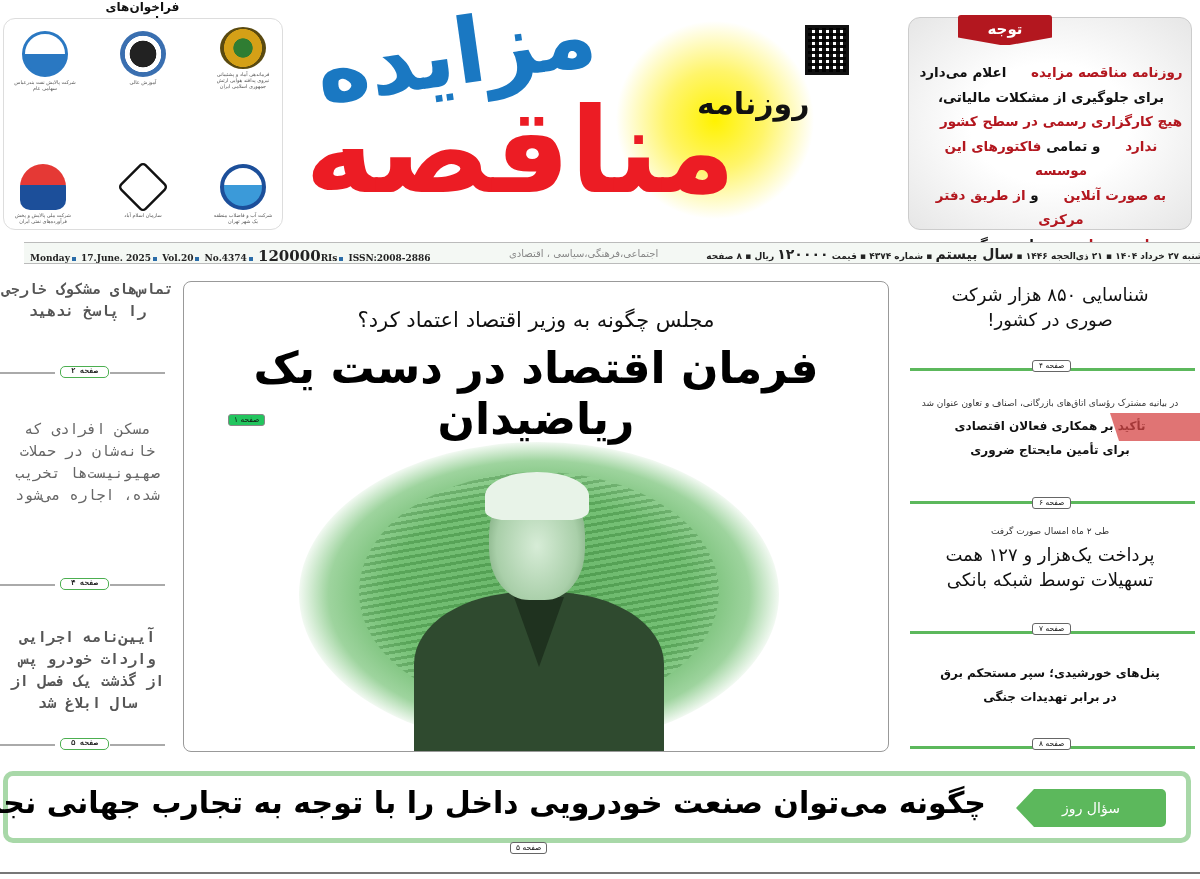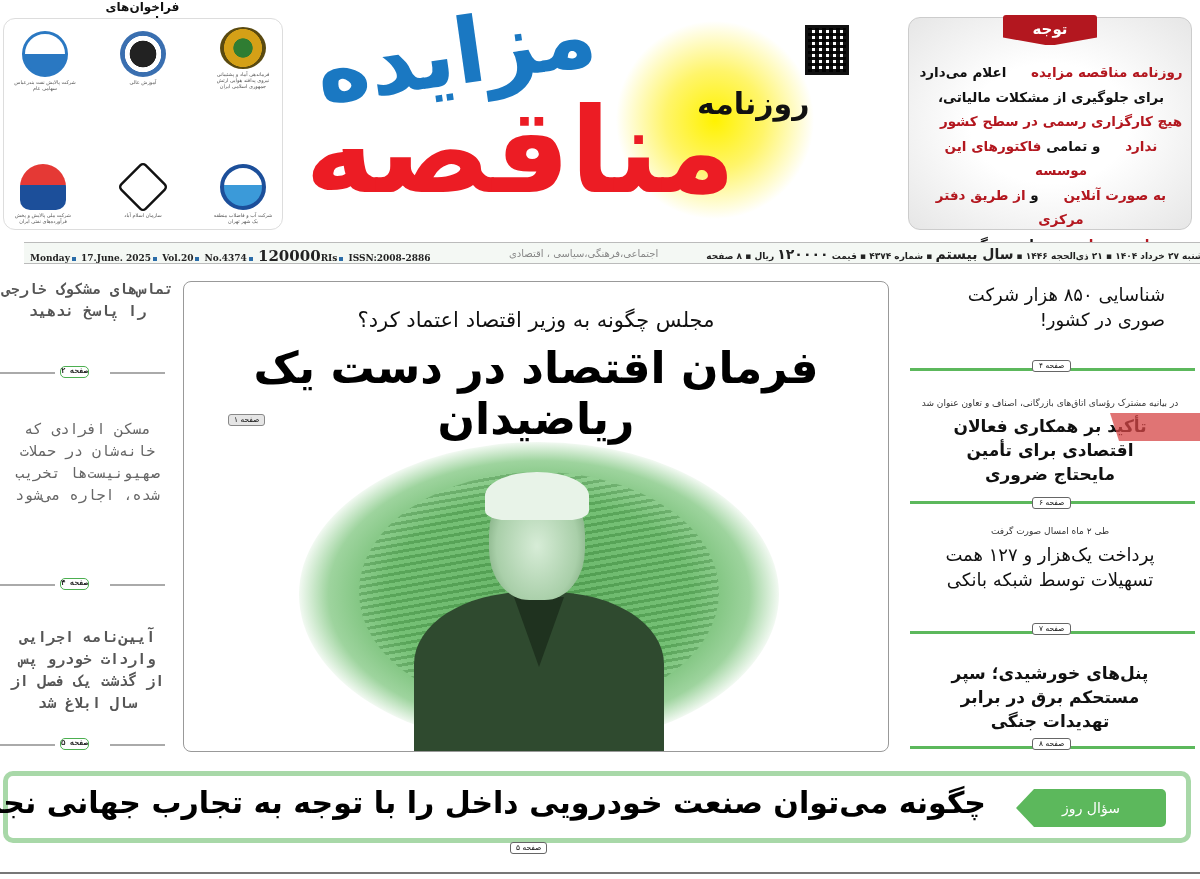--- a/index.html
+++ b/index.html
@@ -25,21 +25,21 @@
     .brand-blue { position: absolute; left: 20px; top: 8px; font-size: 90px; font-weight: 900;
       color: #1a78c2; line-height: 1; font-family: "DejaVu Sans", sans-serif; direction: rtl; transform: rotate(-8deg); }
     .brand-daily { position: absolute; left: 402px; top: 86px; font-size: 30px; font-weight: 900; color: #111; direction: rtl; }
     .qr { position: absolute; left: 510px; top: 25px; width: 44px; height: 50px; background:
       repeating-linear-gradient(90deg, #111 0 4px, #fff 4px 7px),
       repeating-linear-gradient(0deg, #111 0 3px, #fff 3px 6px); background-blend-mode: multiply; border: 3px solid #111; }
 
     .notice-box { position: absolute; left: 908px; top: 17px; width: 284px; height: 213px;
       border: 1.5px solid #ccc; border-radius: 12px;
       background: radial-gradient(ellipse at center, #ffffff 40%, #e6e6e6 100%); }
-    .notice-tag { position: absolute; left: 1003px; top: 15px; width: 94px; height: 30px; background: #b3171f;
+    .notice-tag { position: absolute; left: 958px; top: 15px; width: 94px; height: 30px; background: #b3171f;
       color: #fff; font-weight: bold; font-size: 15px; text-align: center; line-height: 28px;
       clip-path: polygon(0 0,100% 0,100% 75%,55% 100%,45% 100%,0 75%); border-radius: 3px; }
     .notice-lines { position: absolute; left: 912px; top: 60px; width: 278px; direction: rtl; text-align: center; }
     .notice-line { font-weight: bold; font-size: 13.5px; line-height: 24.5px; color: #111; }
     .notice-line .r { color: #b3171f; margin-left: 20px; }
 
     
     .infobar { position: absolute; left: 0; top: 242px; width: 1200px; height: 22px;
       border-top: 1.5px solid #bbb; border-bottom: 1.5px solid #bbb; background: #f4f8f4; margin-left: 24px; }
     .info-en { position: absolute; left: 6px; top: 4px; font-family: "DejaVu Serif", serif; font-size: 9px; font-weight: bold; color: #222; white-space: nowrap; }
@@ -49,46 +49,46 @@
     .info-fa { position: absolute; right: 6px; top: 3px; font-size: 9px; color: #222; direction: rtl; white-space: nowrap; font-weight: bold; }
     .info-fa .big { font-size: 14px; font-weight: 900; }
 
     
     .left-col { position: absolute; left: 0; top: 268px; width: 175px; height: 490px; direction: rtl; font-family: Liberation Mono, monospace; }
     .left-story { position: absolute; left: 0; width: 175px; text-align: center; color: #555; }
     .left-story.bold { font-weight: bold; font-size: 15px; line-height: 22px; }
     .left-story.light { font-size: 15px; line-height: 22px; color: #666; }
     .pagechip-wrap { position: absolute; left: 0; width: 165px; height: 12px; }
     .pagechip-wrap .ln { position: absolute; top: 6px; height: 1.5px; background: #aaa; }
-    .chip { position: absolute; top: 0; height: 12px; padding: 0 0; border: 1.5px solid #4caf50; border-radius: 5px;
+    .chip { position: absolute; top: 0; height: 12px; padding: 0 10px; border: 1.5px solid #4caf50; border-radius: 5px;
       font-size: 7.5px; font-weight: bold; line-height: 9px; background: #fff; color: #222; direction: rtl; }
 
     
     .feature { position: absolute; left: 183px; top: 281px; width: 706px; height: 471px;
       border: 1.5px solid #999; border-radius: 8px; background: #fff; overflow: hidden; }
     .feature .kicker { position: absolute; left: 0; top: 26px; width: 100%; text-align: center; direction: rtl; font-size: 21px; color: #111; }
     .feature .headline { position: absolute; left: 0; top: 60px; width: 100%; text-align: center; direction: rtl;
       font-size: 44px; font-weight: 900; color: #000; letter-spacing: -1px; }
     .feature .chip-gray { position: absolute; left: 44px; top: 132px; height: 12px; padding: 0 5px; border: 1px solid #888; border-radius: 3px;
-      font-size: 7.5px; line-height: 10px; direction: rtl; background: #e5e5e5; }
+      font-size: 7.5px; line-height: 10px; direction: rtl; background: #22c55e; }
     .portrait { position: absolute; left: 115px; top: 160px; width: 480px; height: 305px; border-radius: 50%;
       background: radial-gradient(ellipse at center, #5fae5f 0%, #6dbb6d 45%, #9ed49e 62%, rgba(255,255,255,0) 72%); }
     .portrait .hall { position: absolute; left: 60px; top: 30px; width: 360px; height: 240px; border-radius: 50%;
       background: repeating-linear-gradient(170deg, rgba(40,110,40,.35) 0 3px, rgba(160,220,160,.2) 3px 7px); opacity: .8; }
     .portrait .head { position: absolute; left: 190px; top: 38px; width: 96px; height: 120px; border-radius: 45% 45% 42% 42%;
       background: radial-gradient(ellipse at 50% 55%, #d7ecd7 0%, #a9cfa9 60%, #5e8f5e 100%); }
     .portrait .hair { position: absolute; left: 186px; top: 30px; width: 104px; height: 48px; border-radius: 50% 50% 20% 20%; background: #e8f3e8; }
     .portrait .body { position: absolute; left: 115px; top: 150px; width: 250px; height: 160px; border-radius: 45% 45% 0 0; background: #2f4a2f; }
     .portrait .shirt { position: absolute; left: 215px; top: 155px; width: 50px; height: 70px; background: #1f321f; clip-path: polygon(0 0,100% 0,50% 100%); }
 
     
     .right-col { position: absolute; left: 905px; top: 268px; width: 290px; height: 490px; direction: rtl; }
     .r-story { position: absolute; left: 0; width: 290px; text-align: center; color: #111; }
     .r-story.reg { font-size: 18px; line-height: 25px; }
-    .r-story.bold { font-size: 17px; font-weight: bold; line-height: 24px; }
+    .r-story.bold { font-size: 12px; font-weight: bold; line-height: 24px; }
     .r-kicker { position: absolute; left: 0; width: 290px; text-align: center; font-size: 9px; color: #333; }
     .r-sep { position: absolute; left: 5px; width: 285px; height: 3px; background: #5cb85c; }
     .r-chip { position: absolute; height: 12px; padding: 0 6px; border: 1px solid #666; border-radius: 3px;
       font-size: 7.5px; line-height: 10px; background: #fff; direction: rtl; }
     .red-flag { position: absolute; left: 1110px; top: 413px; width: 90px; height: 28px; background: rgba(214,70,70,.75);
       clip-path: polygon(0 0,100% 0,100% 100%,10% 100%); }
 
     
     .qod { position: absolute; left: 3px; top: 771px; width: 1188px; height: 72px; border: 5px solid #a8d8a8;
       border-radius: 10px; background: #fff; }
@@ -202,21 +202,21 @@
   <div class="portrait" title="portrait-of-economy-minister-over-parliament-hall">
     <div class="hall"></div>
     <div class="body"></div>
     <div class="shirt"></div>
     <div class="head"></div>
     <div class="hair"></div>
   </div>
 </div>
 
 <div class="right-col">
-  <div class="r-story reg" style="top:14px; padding:0 30px;text-align:right;">شناسایی ۸۵۰ هزار شرکت صوری در کشور!</div>
+  <div class="r-story reg" style="top:14px; padding:0 30px;">شناسایی ۸۵۰ هزار شرکت صوری در کشور!</div>
   <div class="r-sep" style="top:100px;"></div>
   <div class="r-chip" style="left:127px; top:92px;">صفحه ۴</div>
 
   <div class="r-kicker" style="top:130px;">در بیانیه مشترک رؤسای اتاق‌های بازرگانی، اصناف و تعاون عنوان شد</div>
   <div class="r-story bold" style="top:146px; padding:0 40px;">تأکید بر همکاری فعالان اقتصادی برای تأمین مایحتاج ضروری</div>
   <div class="r-sep" style="top:233px;"></div>
   <div class="r-chip" style="left:127px; top:229px;">صفحه ۶</div>
 
   <div class="r-kicker" style="top:258px;">طی ۲ ماه امسال صورت گرفت</div>
   <div class="r-story reg" style="top:274px; padding:0 20px;">پرداخت یک‌هزار و ۱۲۷ همت تسهیلات توسط شبکه بانکی</div>

